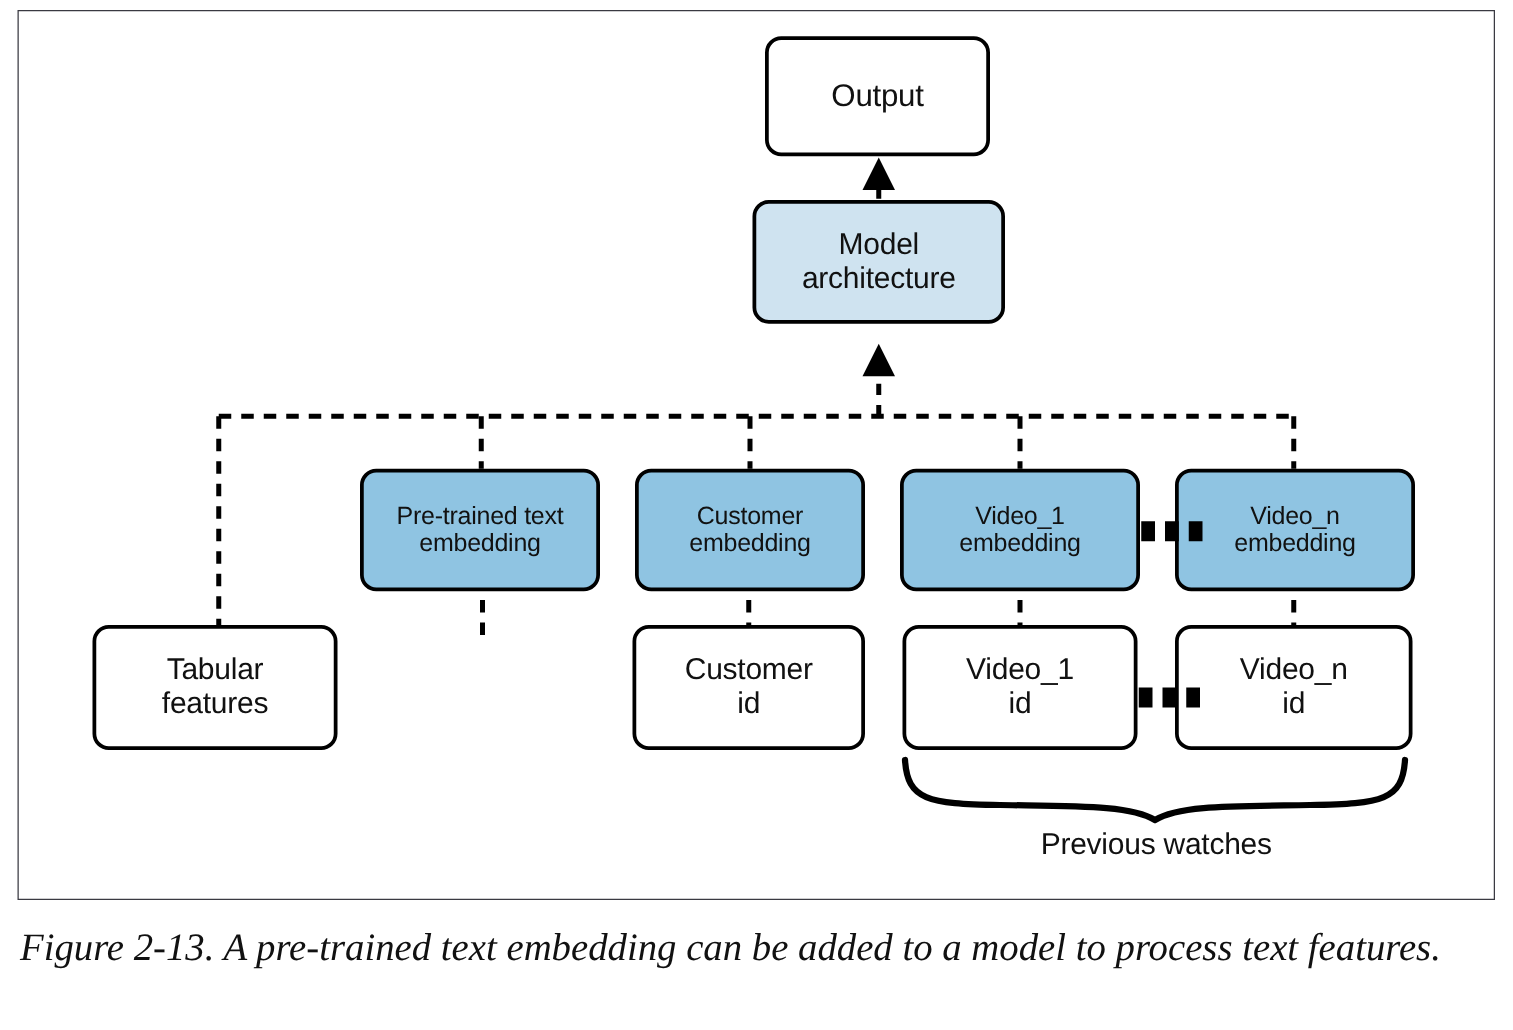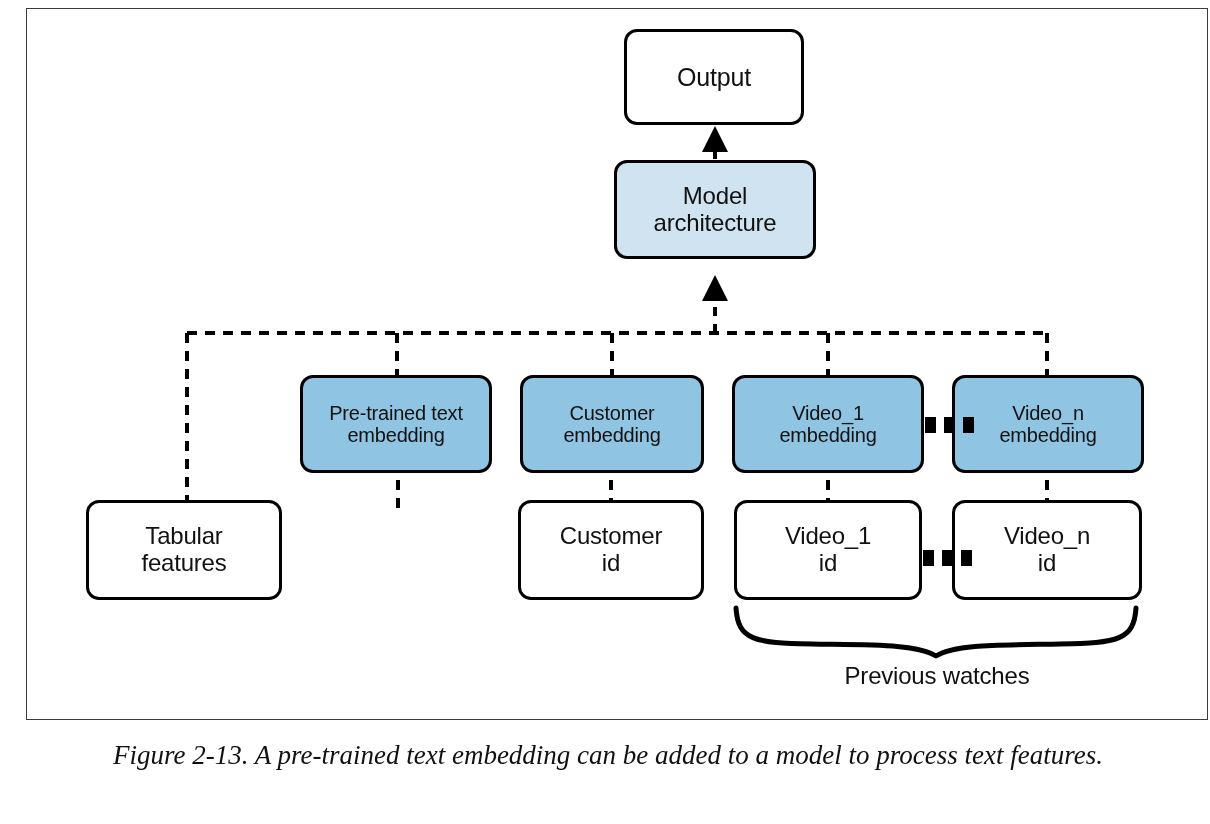--- a/index.html
+++ b/index.html
@@ -12,21 +12,20 @@
     height: 824px;
     font-family: "Liberation Sans", sans-serif;
     position: relative;
     overflow: hidden;
   }
   #page {
     position: absolute;
     left: 0; top: 0;
     width: 996px;
     height: 824px;
-    margin-left: 12px;
   }
   
   #figure-frame {
     position: absolute;
     left: 14px;
     top: 8px;
     width: 1182px;
     height: 712px;
     border: 1.5px solid #ララ;
     box-sizing: border-box;
@@ -105,24 +104,23 @@
   }
 
   
   #caption {
     position: absolute;
     left: 16px;
     top: 736px;
     width: 1160px;
     font-family: "Liberation Serif", serif;
     font-style: italic;
-    font-size: 27px;
+    font-size: 31px;
     line-height: 1.42;
     color: #111111;
-    text-align: center;
   }
 </style>
 </head>
 <body>
 
 <div id="page">
 
   <div id="figure-frame"></div>
 
   <svg id="diagram-svg" viewBox="0 0 1210 724" xmlns="http://www.w3.org/2000/svg">

